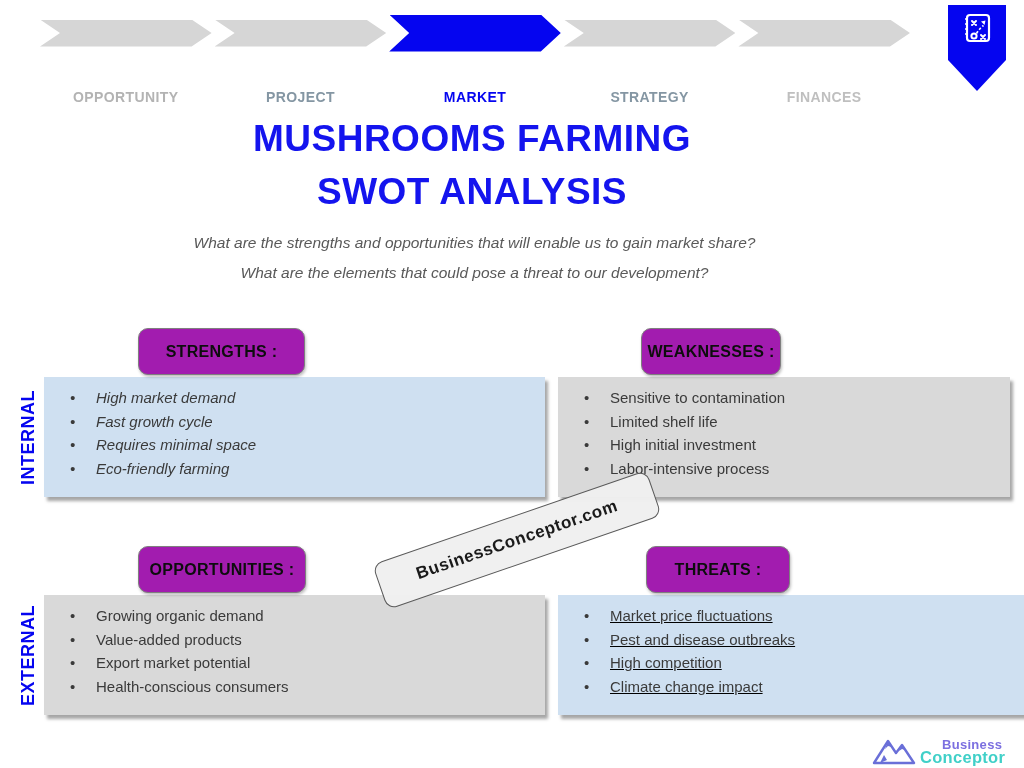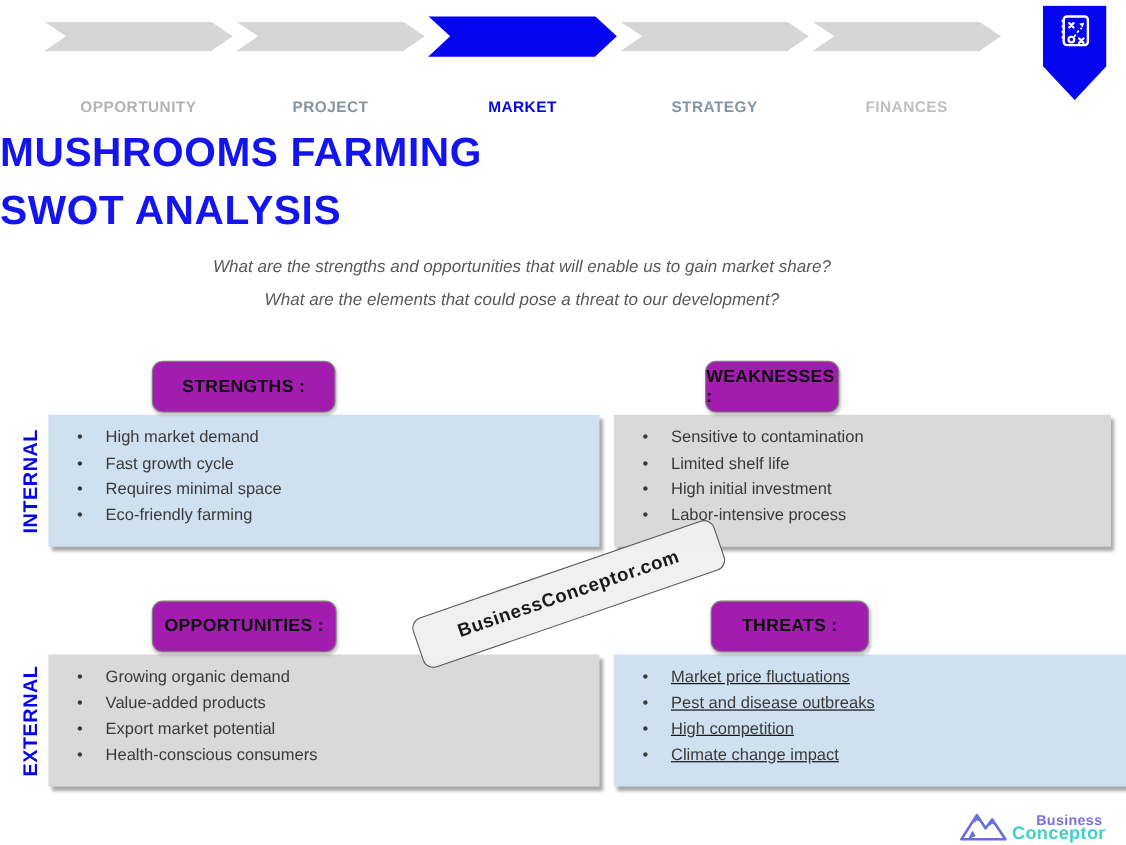--- a/index.html
+++ b/index.html
@@ -62,21 +62,21 @@
     display: flex;
     justify-content: center;
   }
   .bookmark svg { margin-top: 7px; }
 
   
   .title {
     position: absolute;
     left: 0; top: 112px;
     width: 944px;
-    text-align: left;
+    text-align: center;
     color: var(--title-blue, #1414ee);
     font-size: 37px;
     font-weight: bold;
     line-height: 53px;
     letter-spacing: 0.5px;
   }
   .subtitle {
     position: absolute;
     left: 0; top: 228px;
     width: 949px;
@@ -118,33 +118,33 @@
     align-items: center;
     justify-content: center;
     font-weight: bold;
     font-size: 16px;
     color: #0d0d0d;
     box-shadow: 1px 2px 3px rgba(0,0,0,0.25);
     z-index: 2;
     letter-spacing: 0.3px;
   }
   .q-label.strengths     { left: 138px; top: 328px; width: 167px; }
-  .q-label.weaknesses    { left: 641px; top: 328px; width: 122px; }
+  .q-label.weaknesses    { left: 641px; top: 328px; width: 140px; }
   .q-label.opportunities { left: 138px; top: 546px; width: 168px; }
   .q-label.threats       { left: 646px; top: 546px; width: 144px; }
 
   
   .q-box {
     position: absolute;
     height: 120px;
     box-shadow: 3px 4px 3px rgba(0,0,0,0.35);
   }
   .q-box.blue { background: var(--box-blue, #cfe0f1); }
   .q-box.gray { background: var(--box-gray, #d9d9d9); }
-  .q-box.strengths     { left: 44px;  top: 377px; width: 501px; }
+  .q-box.strengths     { left: 44px;  top: 377px; width: 501px; font-style: italic; }
   .q-box.weaknesses    { left: 558px; top: 377px; width: 452px; }
   .q-box.opportunities { left: 44px;  top: 595px; width: 501px; }
   .q-box.threats       { left: 558px; top: 595px; width: 528px; text-decoration: underline; }
 
   .q-box ul {
     list-style: none;
     padding: 9px 10px 0 26px;
   }
   .q-box li {
     position: relative;

